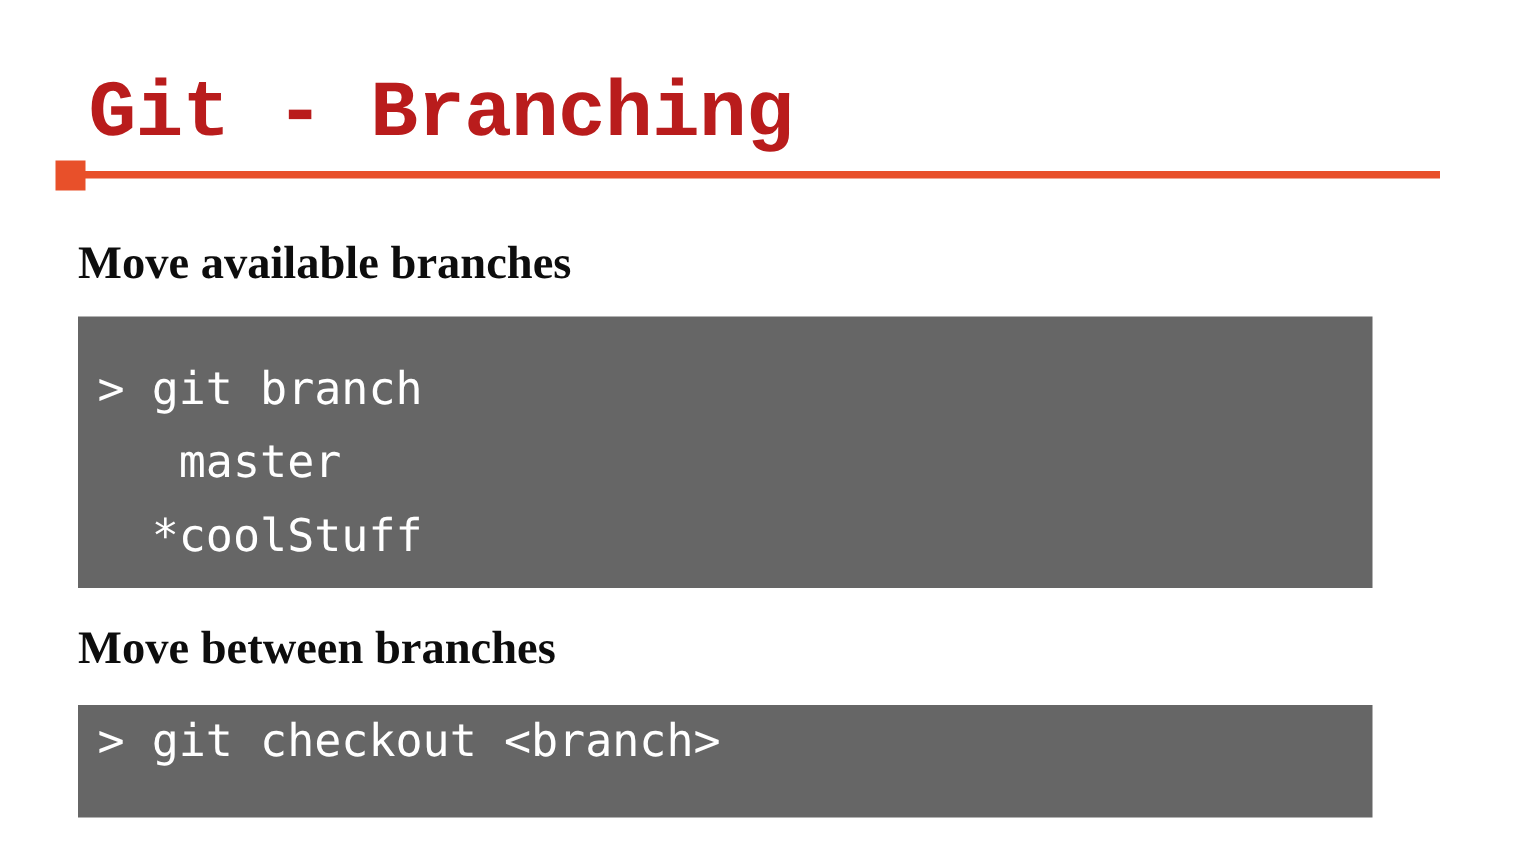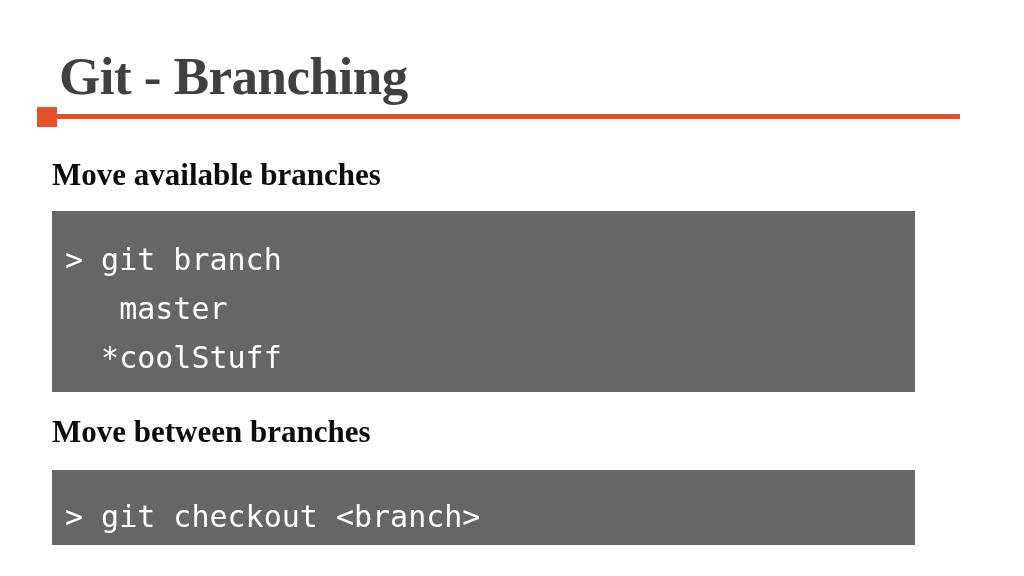--- a/index.html
+++ b/index.html
@@ -21,26 +21,26 @@
     width: 1024px;
     height: 576px;
     background: #ffffff;
   }
 
   
   .slide-title {
     position: absolute;
     left: 59px;
     top: 47px;
-    font-family: Liberation Serif, serif;
+    font-family: Liberation Mono, monospace;
     font-weight: bold;
     font-size: 53px;
     line-height: 58px;
     letter-spacing: -0.5px;
-    color: #404040;
+    color: #b91c1c;
     white-space: nowrap;
   }
 
   
   .title-rule {
     position: absolute;
     left: 52px;
     top: 114px;
     width: 908px;
     height: 5px;
@@ -80,21 +80,20 @@
     overflow: hidden;
   }
   #code-block-1 {
     top: 211px;
     height: 181px;
     padding-top: 24px;
   }
   #code-block-2 {
     top: 470px;
     height: 75px;
-    padding-top: 22px;
   }
   .code-text {
     margin: 0;
     font-family: "DejaVu Sans Mono", monospace;
     font-size: 30px;
     line-height: 49px;
     color: #ffffff;
     white-space: pre;
     padding-left: 13px;
     letter-spacing: 0px;

